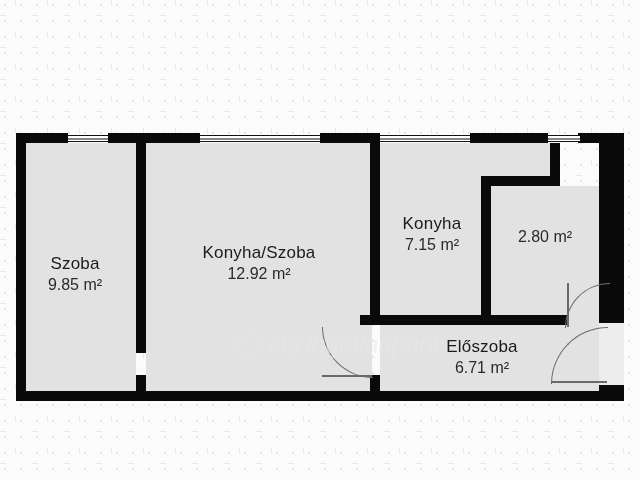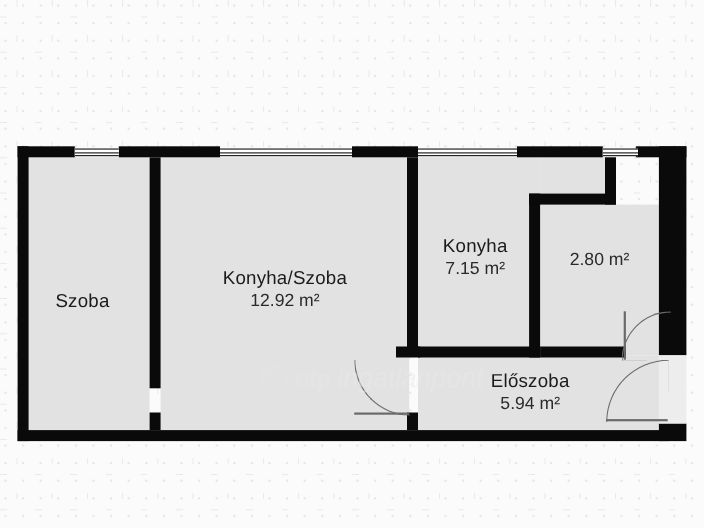--- a/index.html
+++ b/index.html
@@ -216,41 +216,42 @@
               border-radius:100% 0 0 0;
               border-bottom:none; border-right:none;"></div>
   <div class="door-leaf" style="left:567px; top:283px; width:2px; height:44px;"></div>
 
   <div class="room" style="left:599px; top:323px; width:25px; height:62px; background:#ededed;"></div>
   <div class="door-arc" style="left:551px; top:327px; width:56px; height:56px;
               border-radius:100% 0 0 0;
               border-bottom:none; border-right:none;"></div>
   <div class="door-leaf" style="left:551px; top:381px; width:56px; height:2px;"></div>
 
-  <div class="room-label" style="left:26px; top:264px; width:98px;">
+  <div class="room-label" style="left:26px; top:254px; width:98px;">
     <span class="r-name">Szoba</span>
+    <span class="r-area">9.85 m²</span>
   </div>
 
   <div class="room-label" style="left:146px; top:243px; width:226px;">
     <span class="r-name">Konyha/Szoba</span>
     <span class="r-area">12.92 m²</span>
   </div>
 
   <div class="room-label" style="left:372px; top:214px; width:120px;">
     <span class="r-name">Konyha</span>
     <span class="r-area">7.15 m²</span>
   </div>
 
   <div class="room-label" style="left:491px; top:226px; width:108px;">
     <span class="r-area">2.80 m²</span>
   </div>
 
   <div class="room-label" style="left:397px; top:337px; width:170px;">
     <span class="r-name">Előszoba</span>
-    <span class="r-area">5.94 m²</span>
+    <span class="r-area">6.71 m²</span>
   </div>
 
   <div id="watermark">
     <span class="wm-mark"></span>
     <span class="wm-otp">otp</span>
     <span class="wm-sub">ingatlanpont</span>
   </div>
 
 </div>
 

